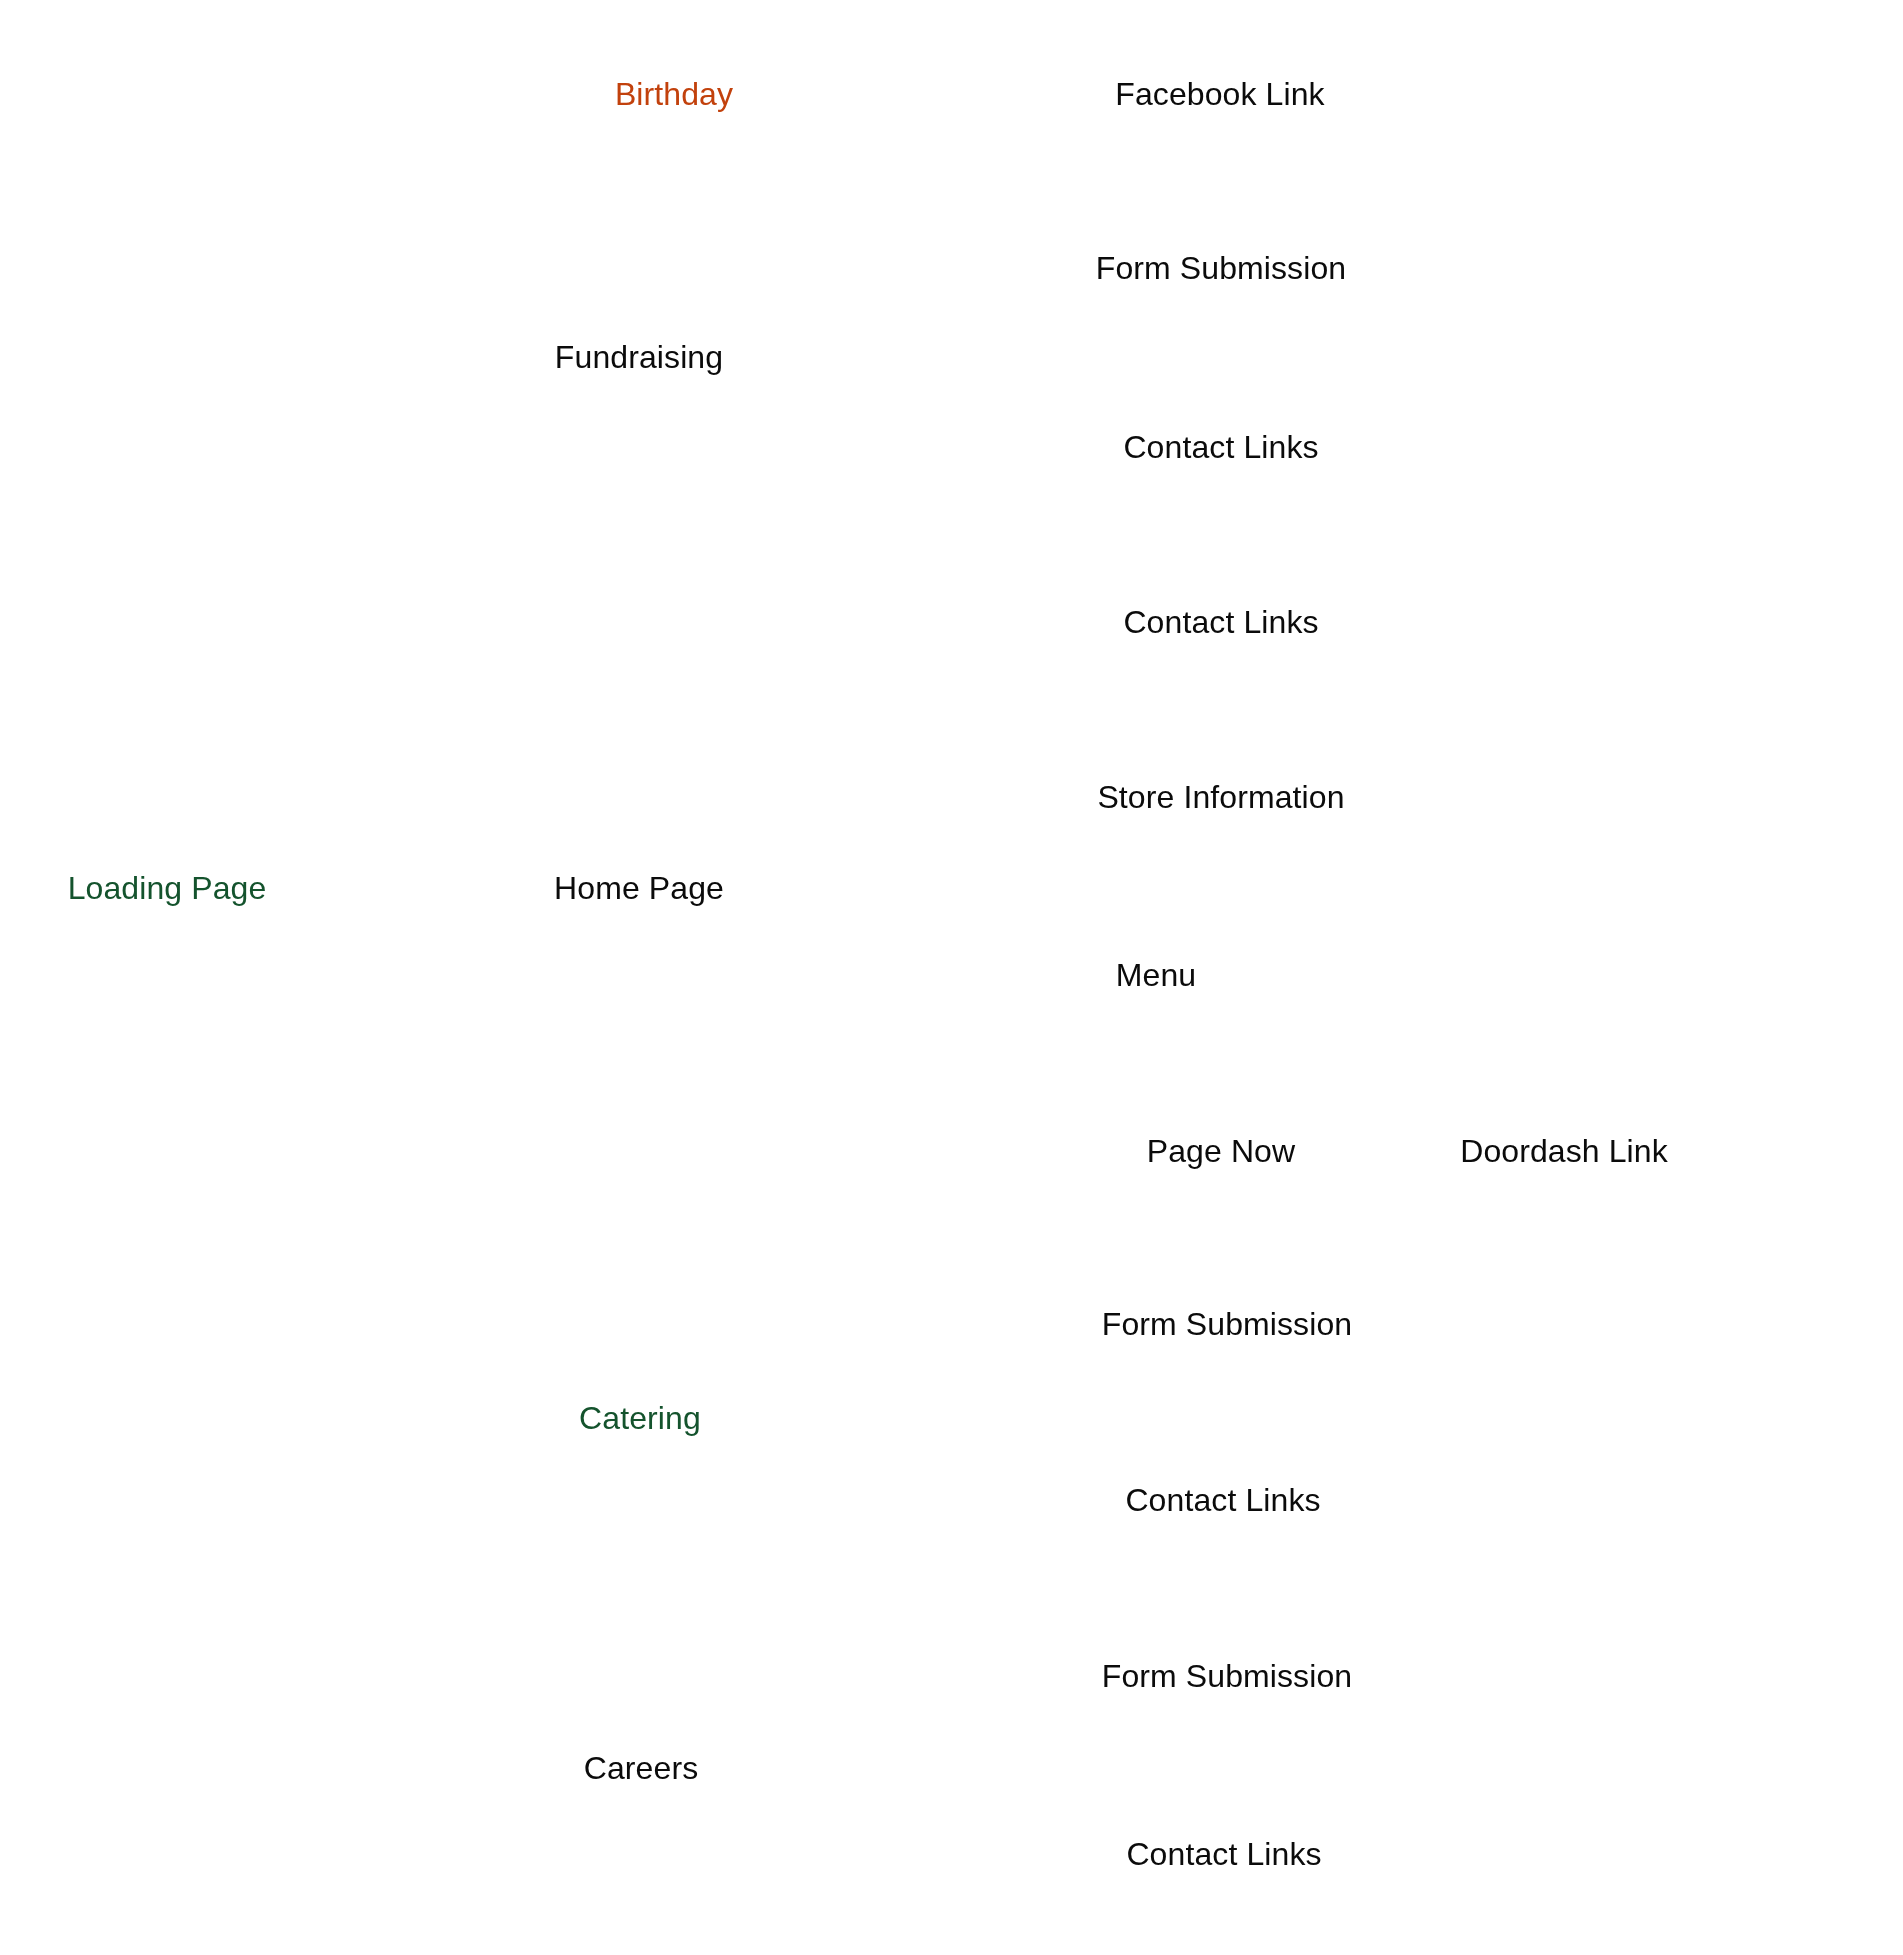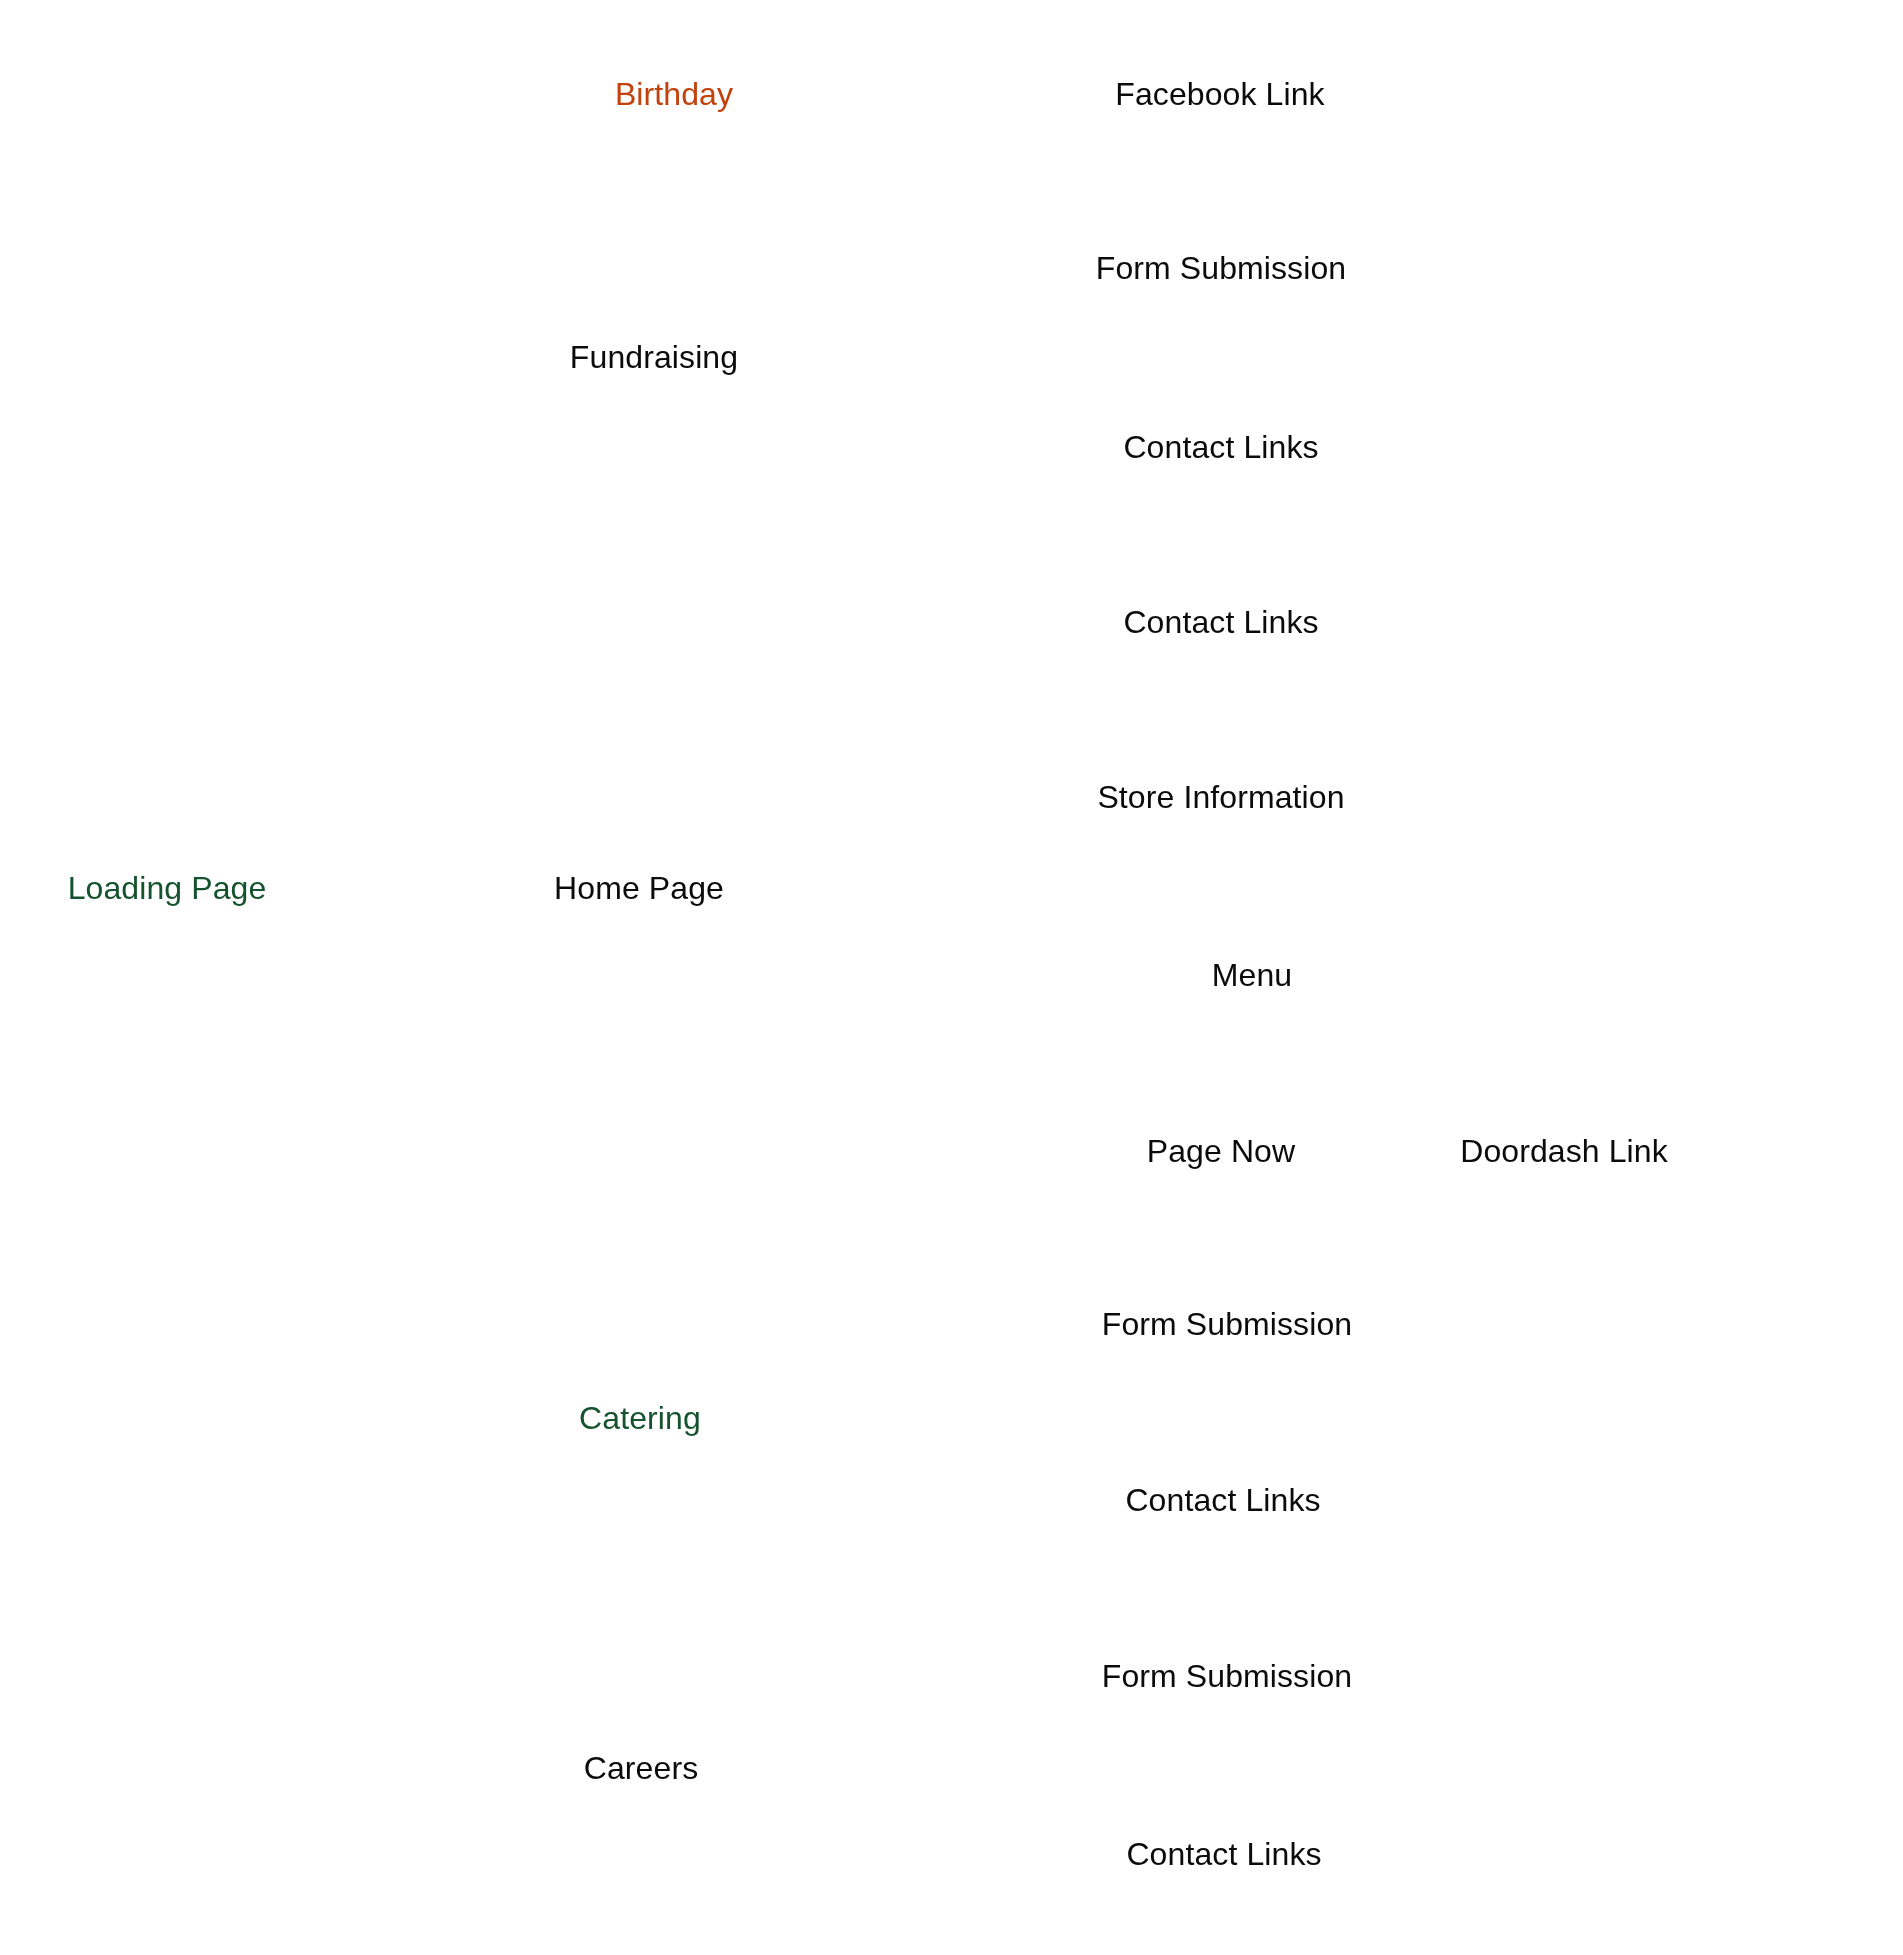--- a/index.html
+++ b/index.html
@@ -34,29 +34,29 @@
   }
   
   .col-0, .col-1, .col-2, .col-3 { color: #0b0b0b; }
 </style>
 </head>
 <body>
 
 <div id="sitemap-canvas" style="background: rgb(255, 255, 255);">
     <div class="node col-0" style="left: 167px; top: 888px; color: #14532d;">Loading Page</div>
     <div class="node col-1" style="left: 639px; top: 888px; color: rgb(11, 11, 11);">Home Page</div>
-    <div class="node col-1" style="left: 639px; top: 357px; color: rgb(11, 11, 11); margin-left: 15px;">Fundraising</div>
+    <div class="node col-1" style="left: 639px; top: 357px; color: rgb(11, 11, 11);">Fundraising</div>
     <div class="node col-1" style="left: 640px; top: 1418px; color: #14532d;">Catering</div>
     <div class="node col-1" style="left: 641px; top: 1768px; color: rgb(11, 11, 11);">Careers</div>
     <div class="node col-2" style="left: 674px; top: 94px; color: #c2410c;">Birthday</div>
     <div class="node col-2" style="left: 1221px; top: 268px; color: rgb(11, 11, 11);">Form Submission</div>
     <div class="node col-2" style="left: 1221px; top: 447px; color: rgb(11, 11, 11);">Contact Links</div>
     <div class="node col-2" style="left: 1221px; top: 622px; color: rgb(11, 11, 11);">Contact Links</div>
     <div class="node col-2" style="left: 1221px; top: 797px; color: rgb(11, 11, 11);">Store Information</div>
-    <div class="node col-2" style="left: 1252px; top: 975px; color: rgb(11, 11, 11);">Menu</div>
+    <div class="node col-2" style="left: 1156px; top: 975px; color: rgb(11, 11, 11);">Menu</div>
     <div class="node col-2" style="left: 1221px; top: 1151px; color: rgb(11, 11, 11);">Page Now</div>
     <div class="node col-2" style="left: 1227px; top: 1324px; color: rgb(11, 11, 11);">Form Submission</div>
     <div class="node col-2" style="left: 1223px; top: 1500px; color: rgb(11, 11, 11);">Contact Links</div>
     <div class="node col-2" style="left: 1227px; top: 1676px; color: rgb(11, 11, 11);">Form Submission</div>
     <div class="node col-2" style="left: 1224px; top: 1854px; color: rgb(11, 11, 11);">Contact Links</div>
     <div class="node col-3" style="left: 1220px; top: 94px; color: rgb(11, 11, 11);">Facebook Link</div>
     <div class="node col-3" style="left: 1564px; top: 1151px; color: rgb(11, 11, 11);">Doordash Link</div>
   </div>
 
 

